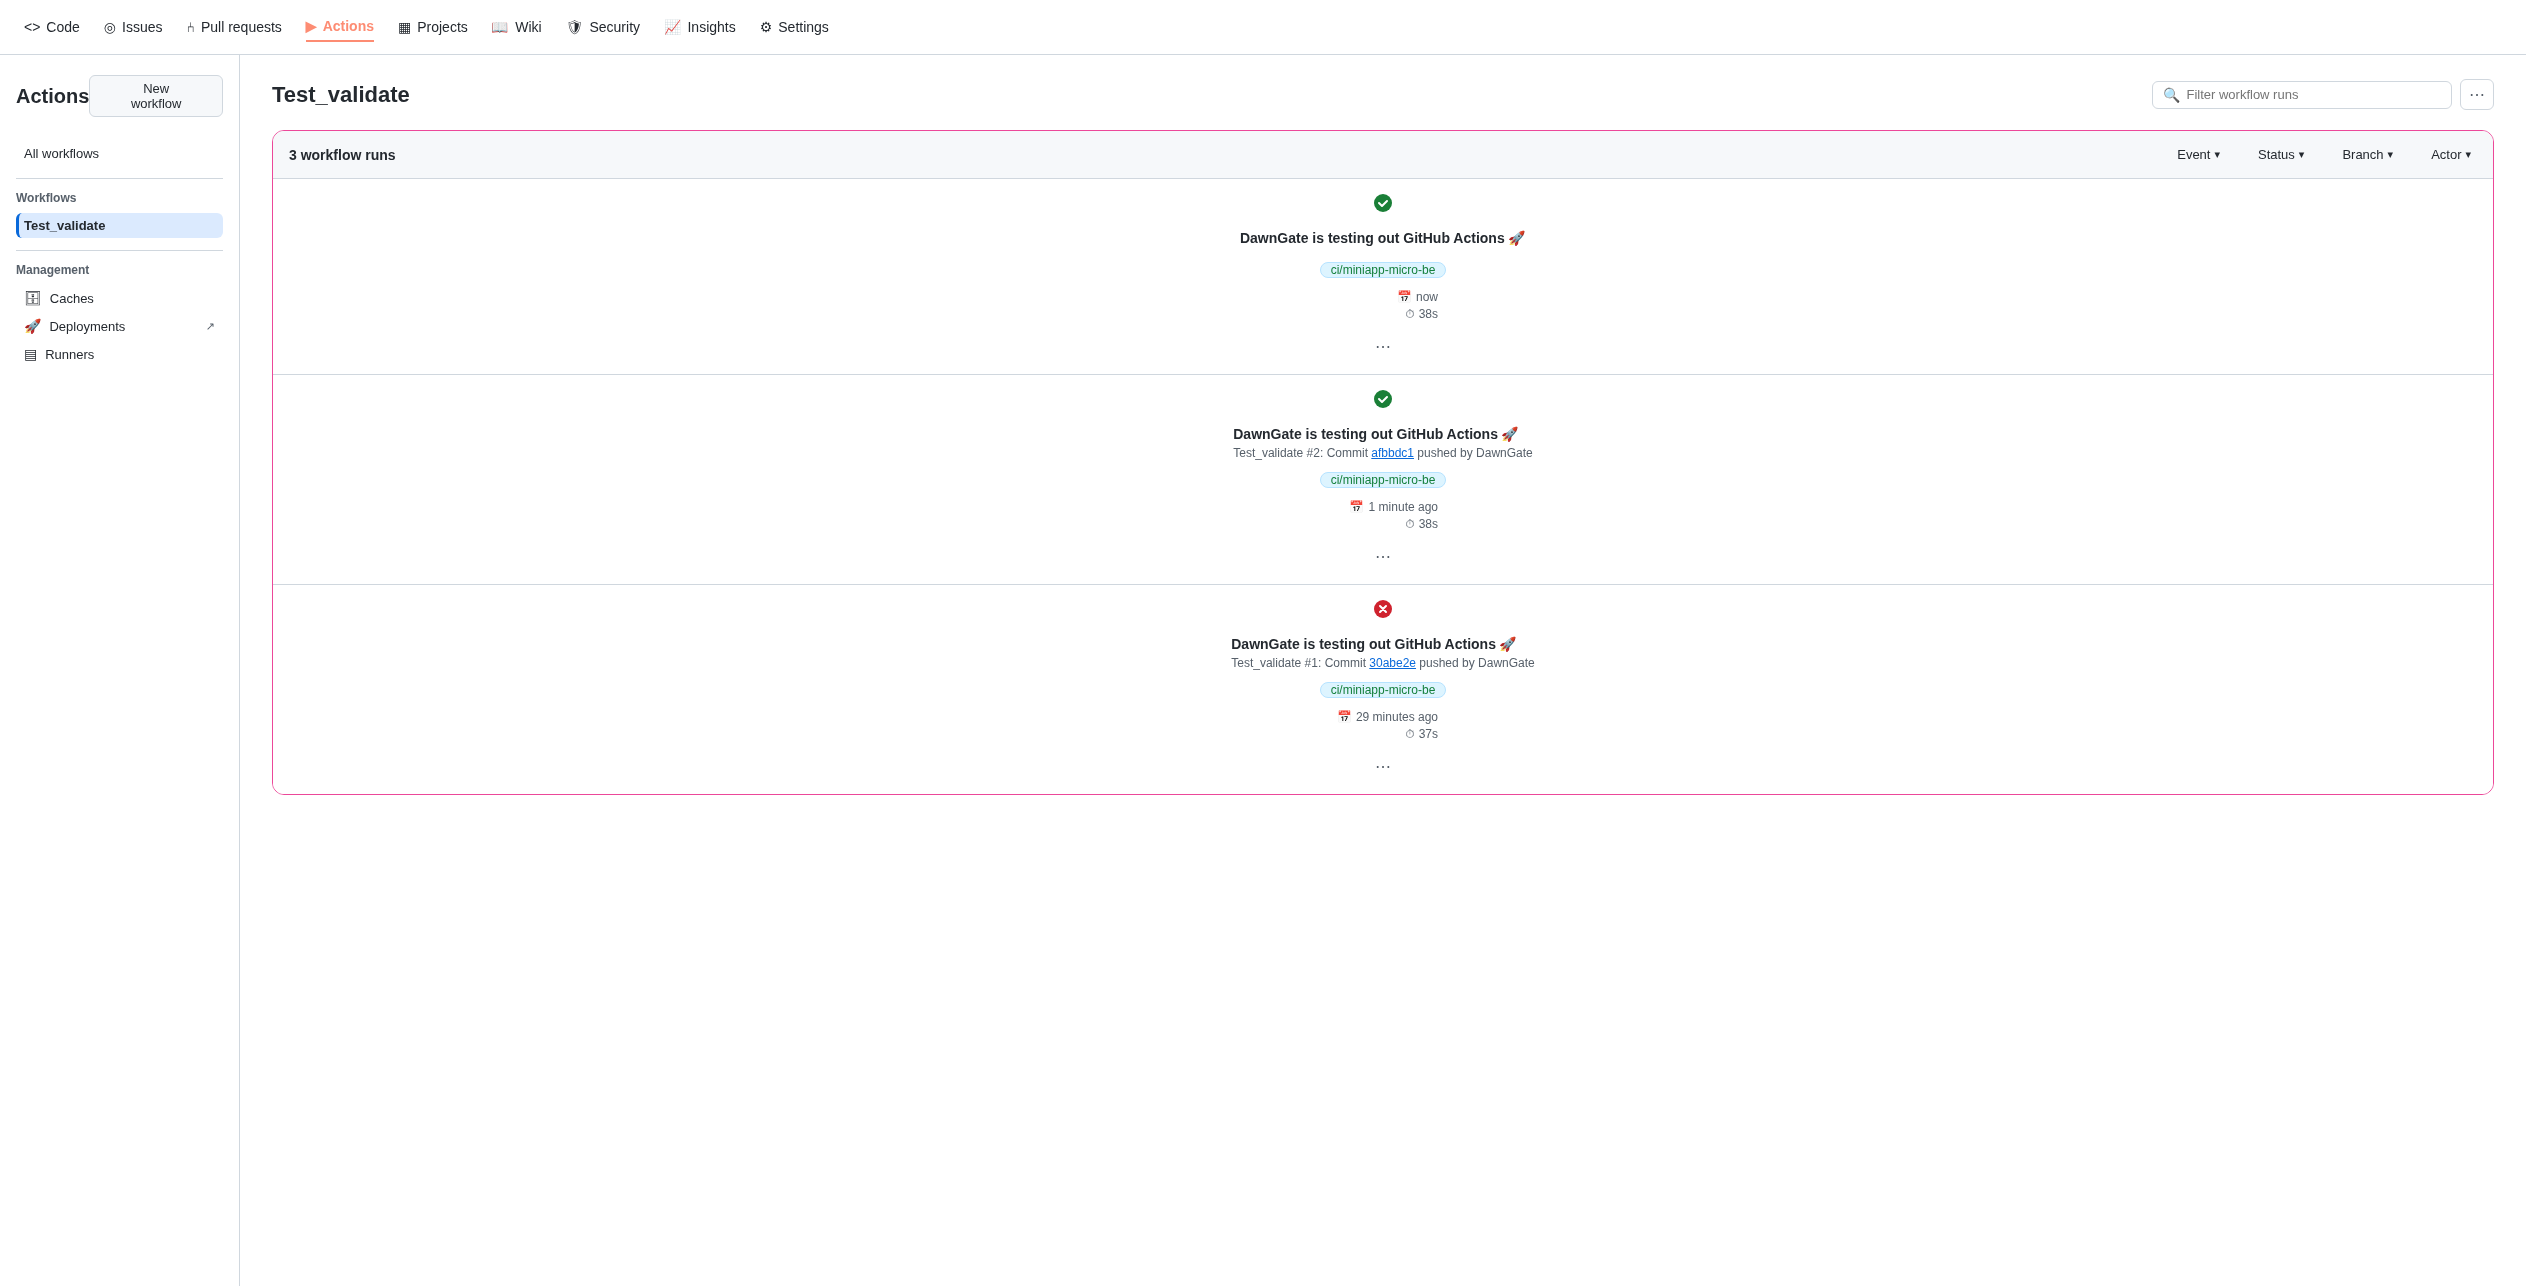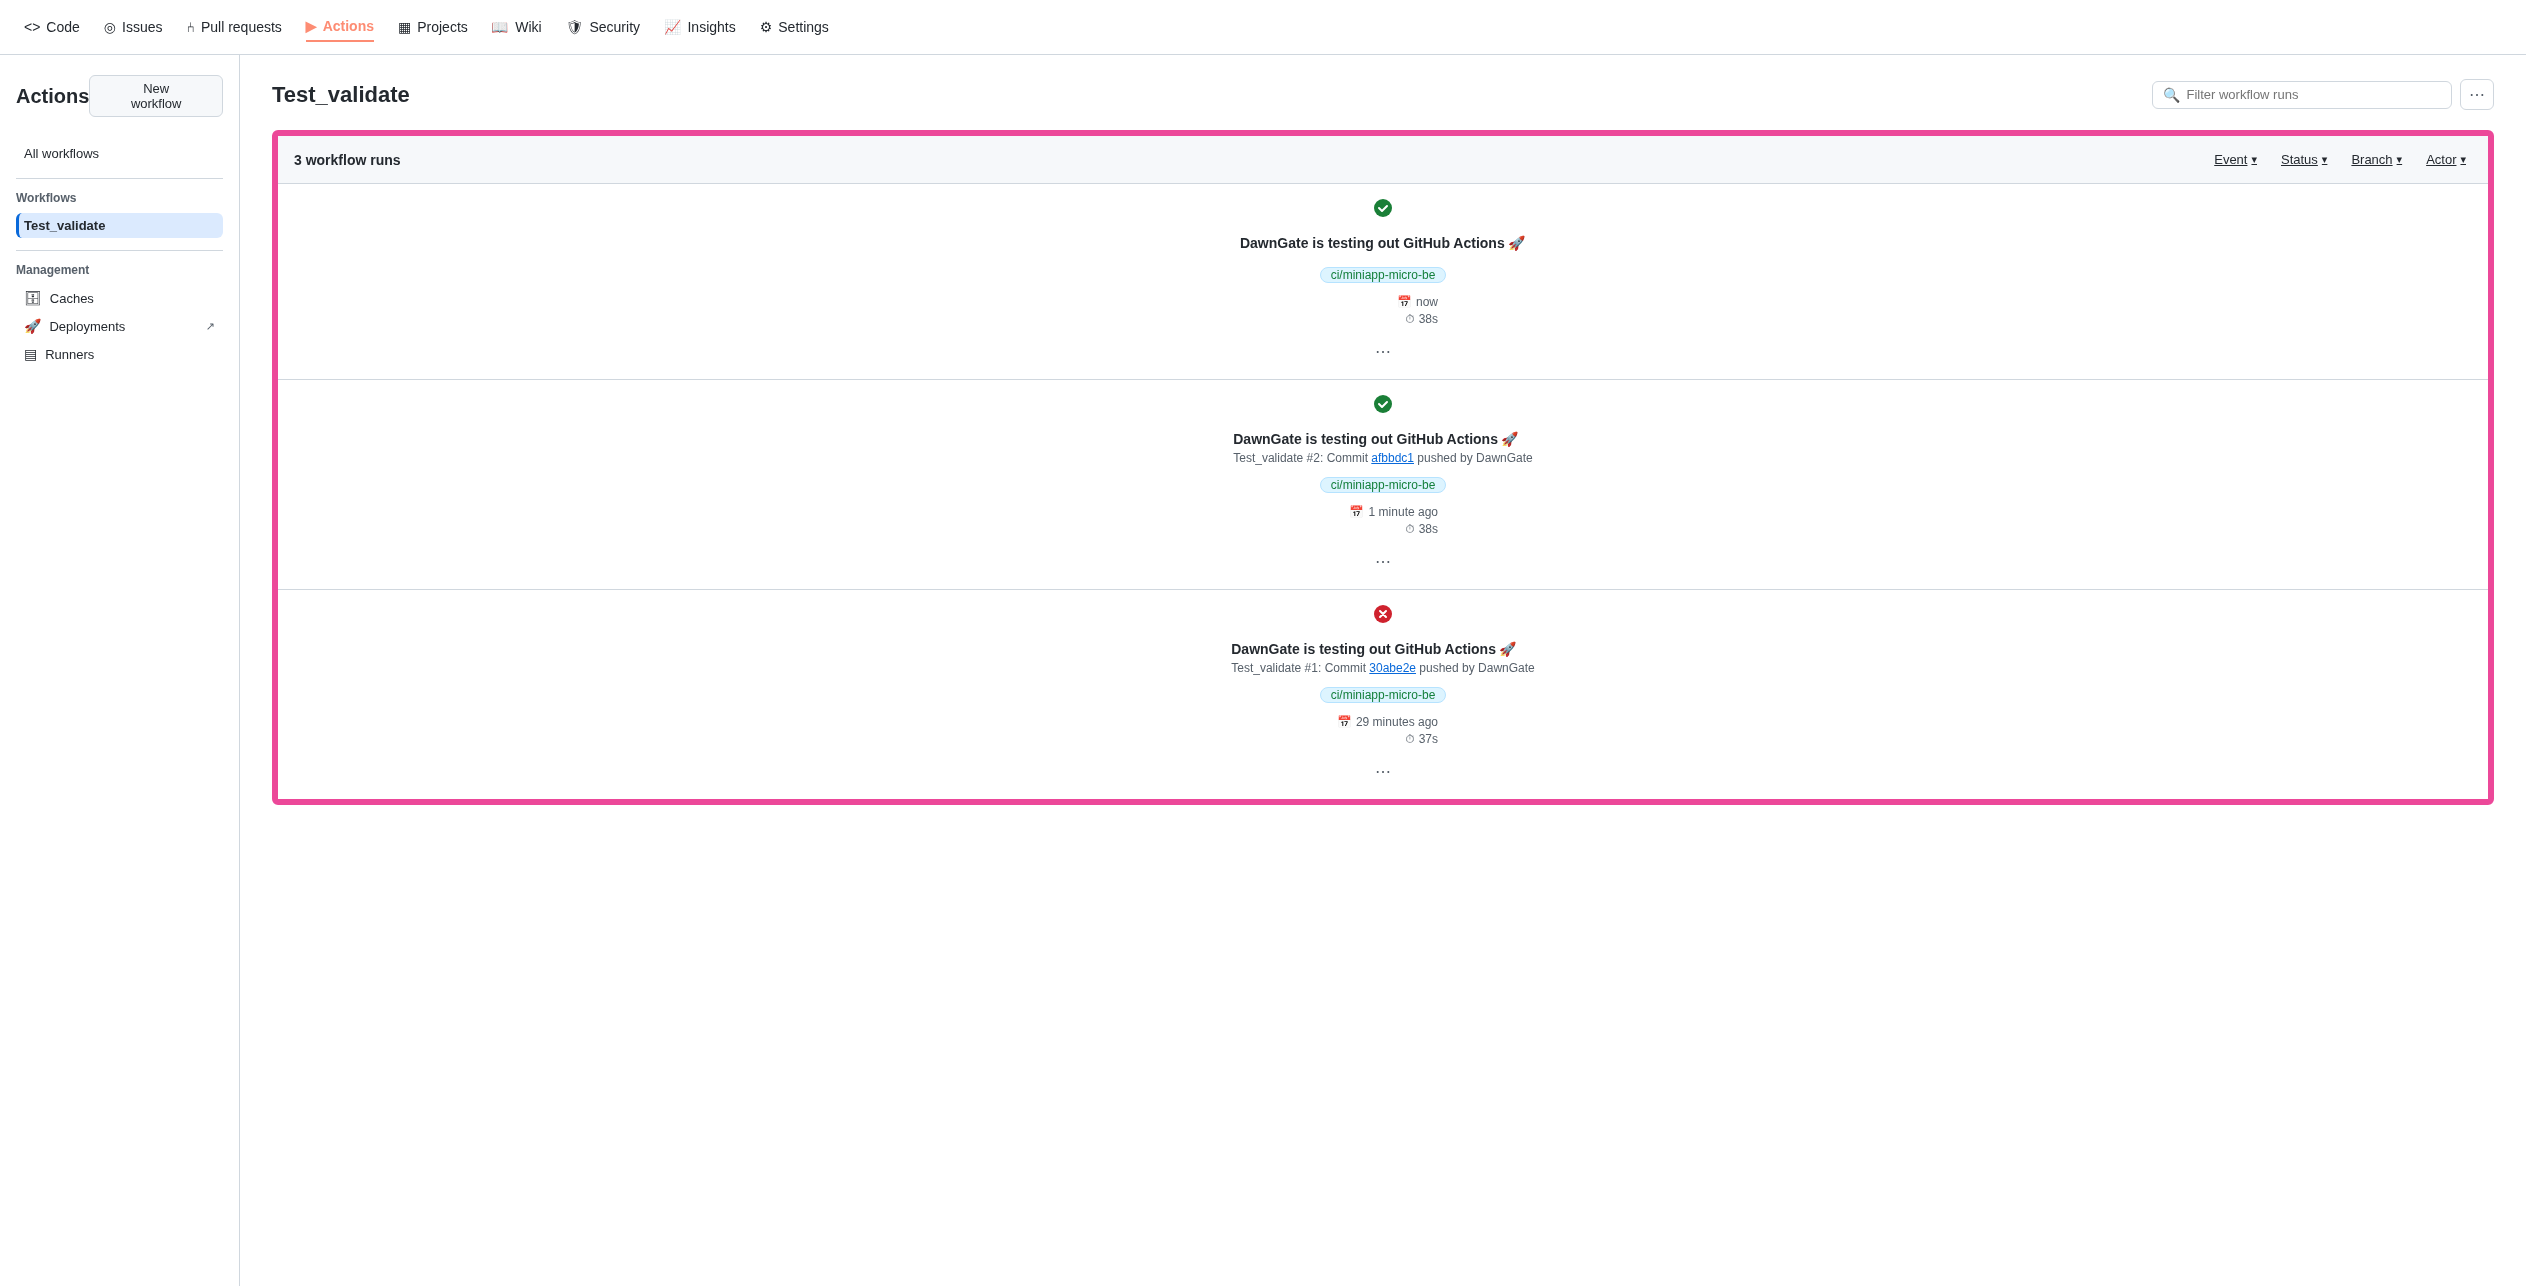--- a/index.html
+++ b/index.html
@@ -104,32 +104,32 @@
       background: transparent; width: 100%;
     }
     .more-btn {
       border: 1px solid #d0d7de; background: #fff;
       border-radius: 6px; padding: 5px 8px;
       cursor: pointer; font-size: 16px; color: #57606a;
     }
 
     
     .runs-container {
-      border: 6px solid #ec4899;
-      border-radius: 6px;
+      border: 1px solid #ec4899;
+      border-radius: 12px;
       overflow: hidden;
     }
     .runs-header {
       display: flex; align-items: center; justify-content: space-between;
       padding: 12px 16px;
       background: #f6f8fa;
       border-bottom: 1px solid #d0d7de;
     }
     .runs-count { font-size: 14px; font-weight: 600; }
-    .runs-filters { display: flex; gap: 12px; text-decoration: underline; }
+    .runs-filters { display: flex; gap: 26px; }
     .filter-btn {
       display: flex; align-items: center; gap: 4px;
       font-size: 13px; color: #24292f;
       background: transparent; border: none; cursor: pointer;
       padding: 4px 6px; border-radius: 6px;
     }
     .filter-btn .chevron { font-size: 11px; }
 
     
     .run-row {

